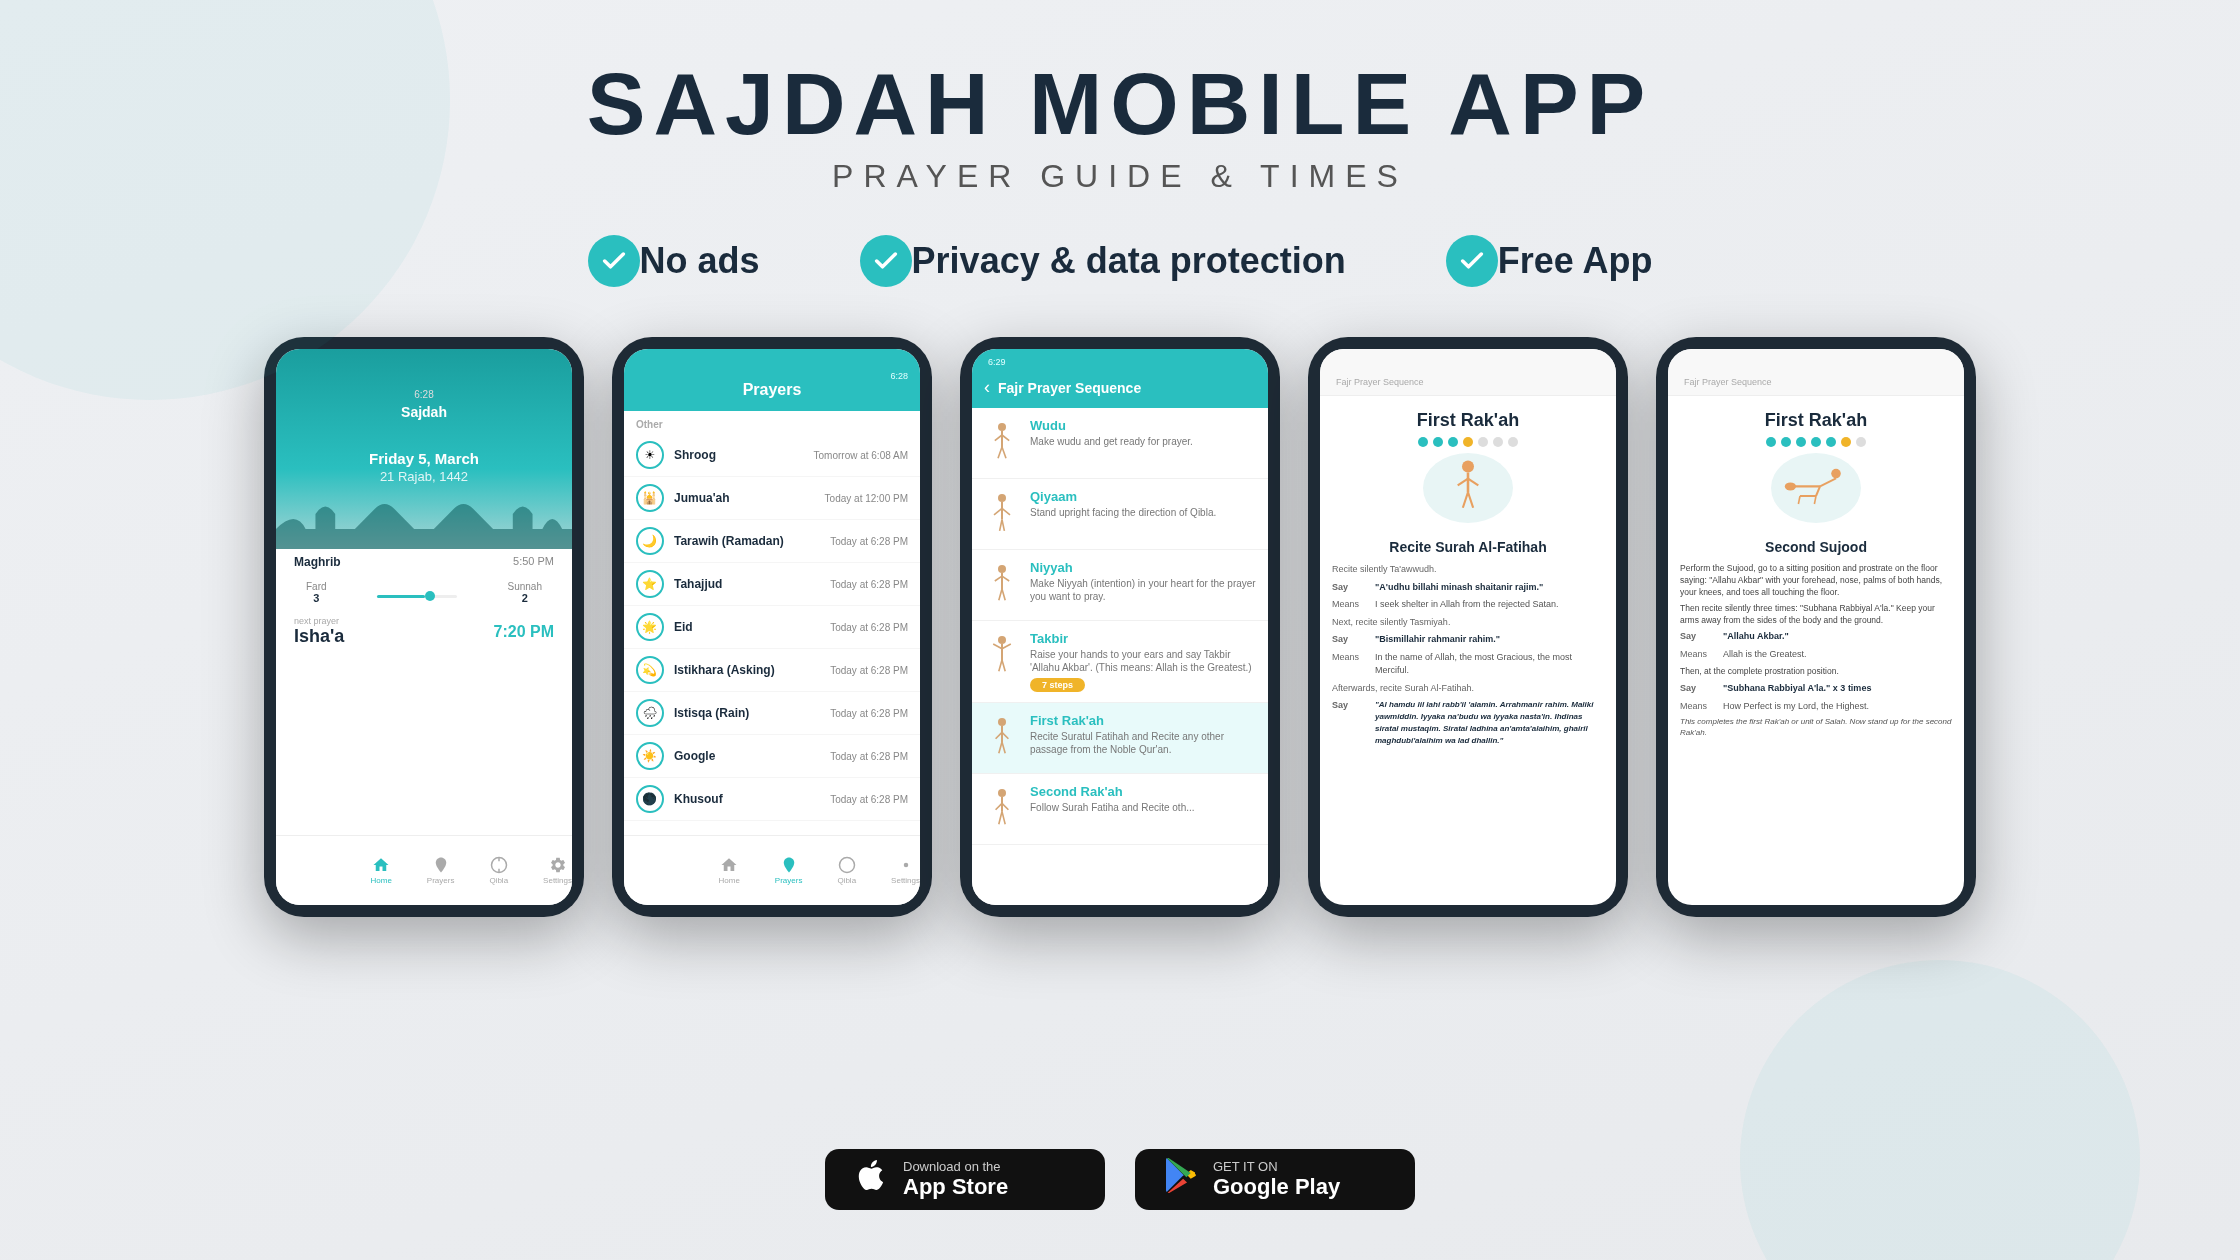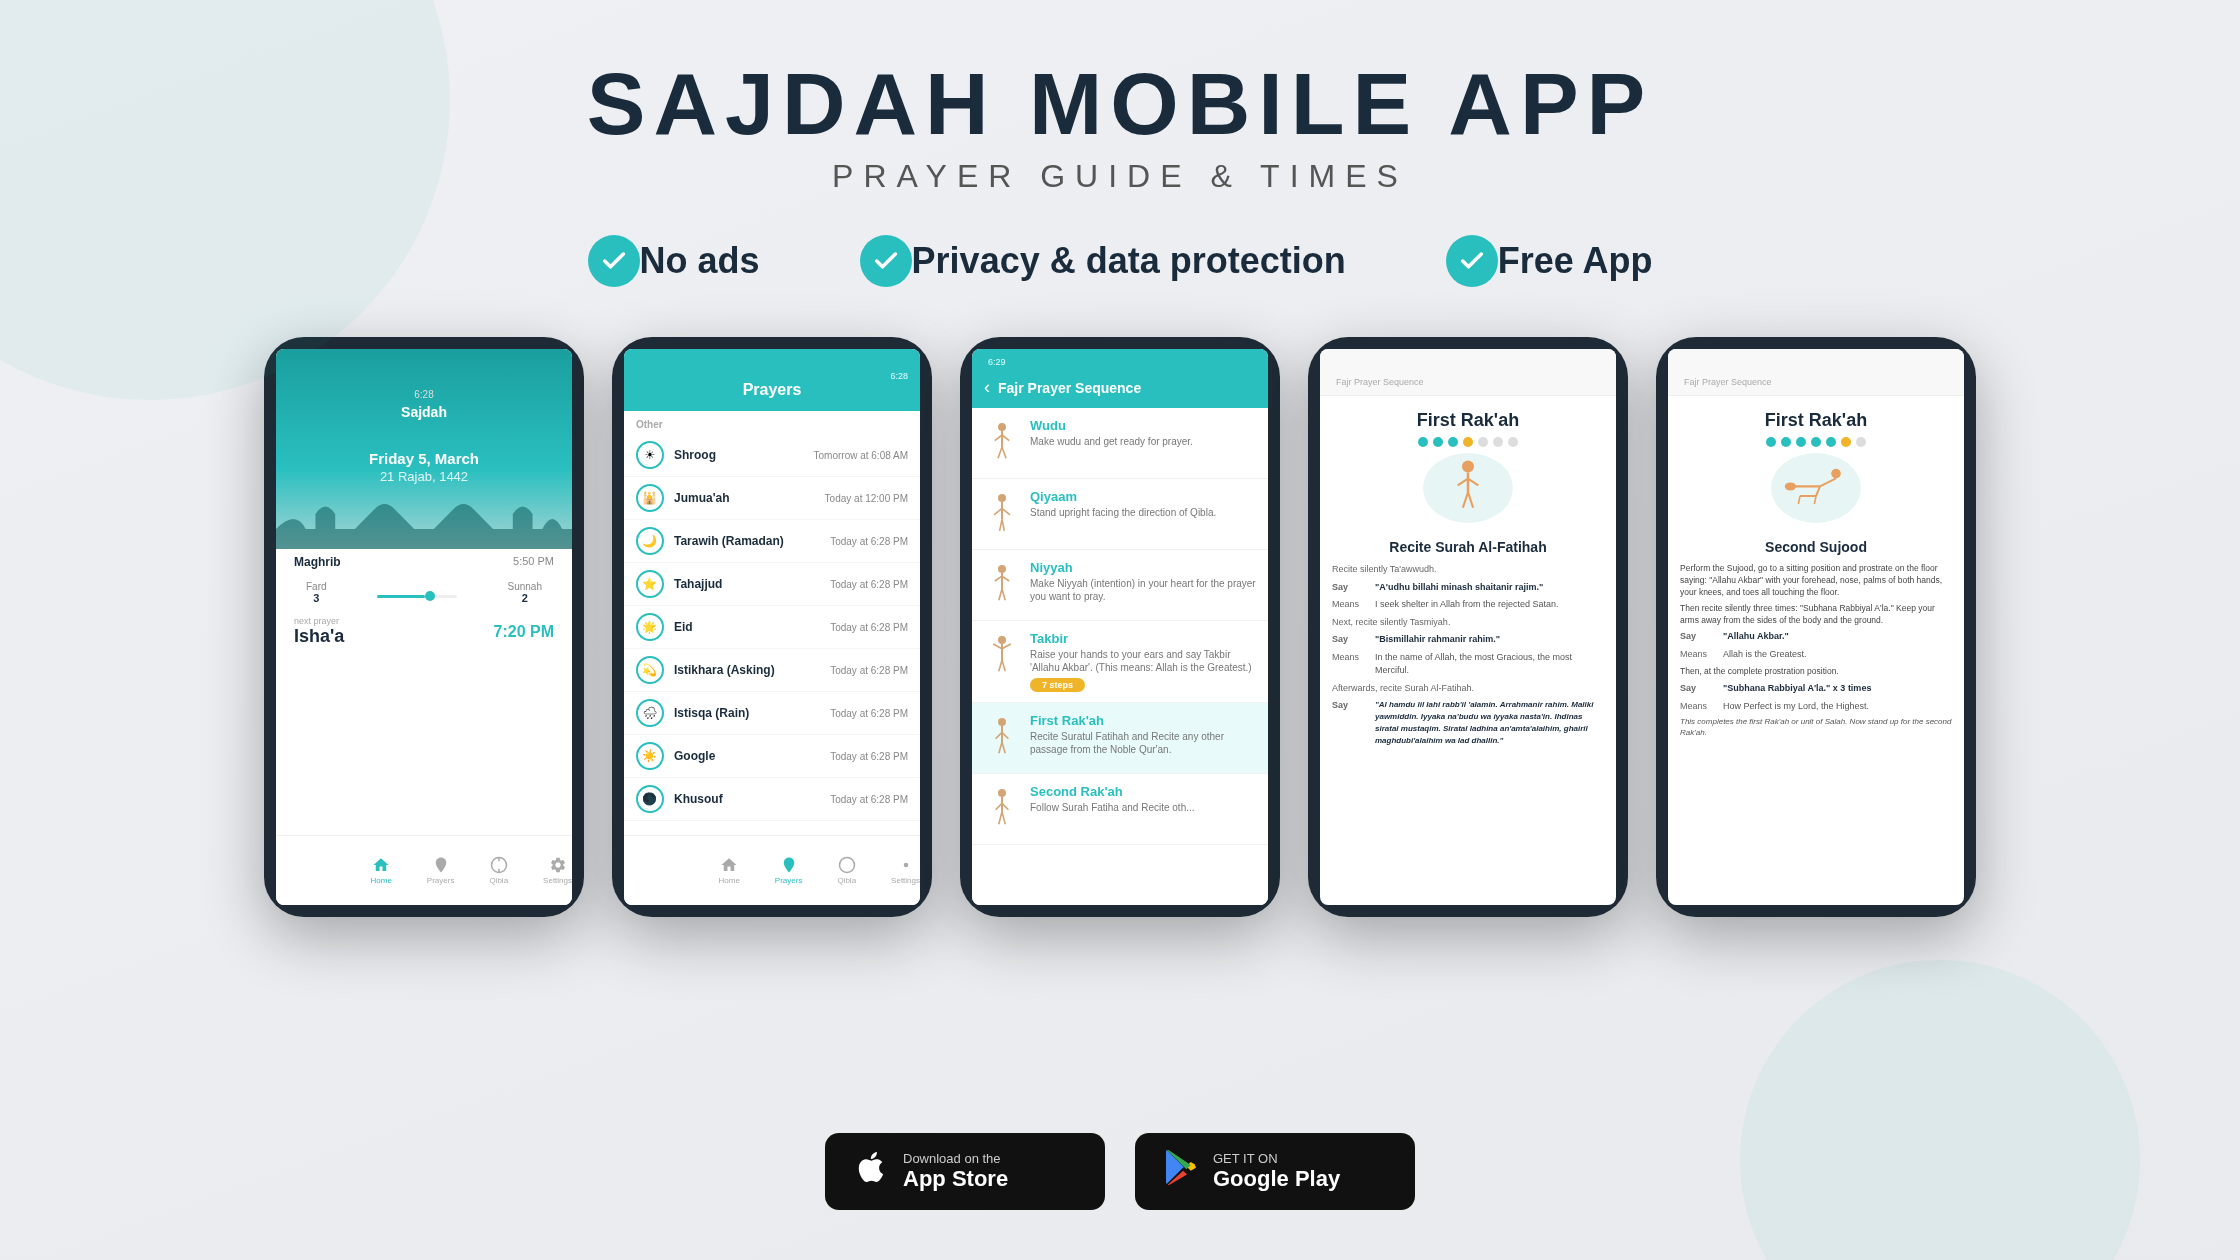--- a/index.html
+++ b/index.html
@@ -86,21 +86,21 @@
       background: #1e2a35;
       border-radius: 40px;
       padding: 12px;
       box-shadow: 0 20px 60px rgba(0,0,0,0.3);
       flex-shrink: 0;
     }
     .phone-inner {
       width: 100%;
       height: 100%;
       background: #fff;
-      border-radius: 8px;
+      border-radius: 24px;
       overflow: hidden;
       position: relative;
     }
     
     .phone1-content {
       width: 100%;
       height: 100%;
       display: flex;
       flex-direction: column;
     }
@@ -366,21 +366,21 @@
       gap: 30px;
       margin-top: auto;
     }
     .download-btn {
       display: flex;
       align-items: center;
       gap: 14px;
       background: #111;
       color: #fff;
       border-radius: 14px;
-      padding: 16px 28px;
+      padding: 8px 28px;
       text-decoration: none;
       min-width: 280px;
     }
     .download-btn-icon {
       font-size: 36px;
       flex-shrink: 0;
     }
     .download-btn-text { display: flex; flex-direction: column; }
     .download-btn-small { font-size: 13px; color: #ccc; }
     .download-btn-big { font-size: 22px; font-weight: 700; }

